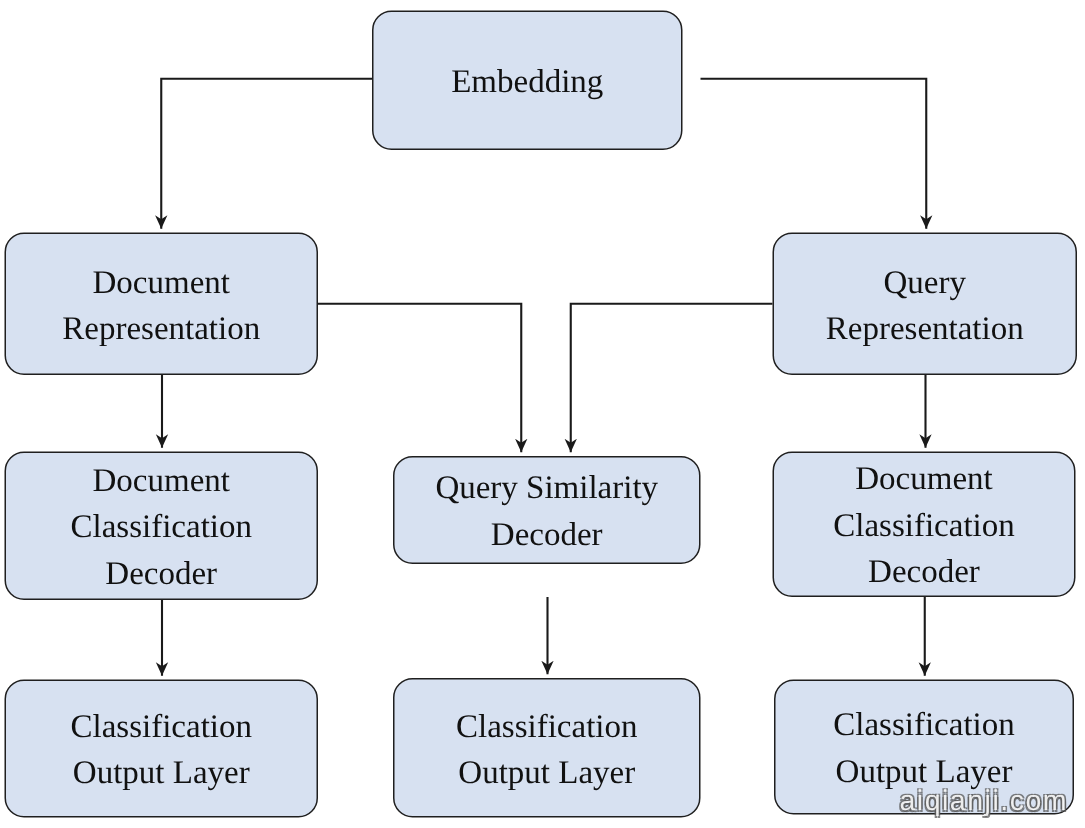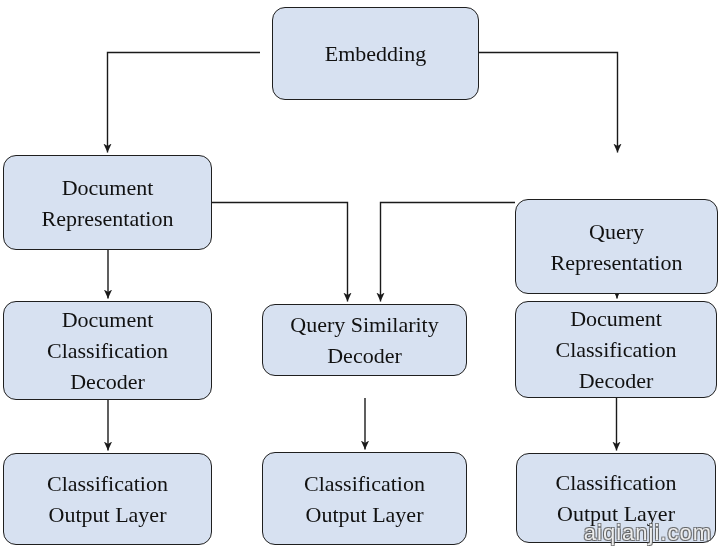--- a/index.html
+++ b/index.html
@@ -38,36 +38,36 @@
     border: 1.4px solid var(--node-border);
     border-radius: 13px;
     color: var(--text);
     font-size: 22px;
     line-height: 31px;
     text-align: center;
   }
   .node .line { display: block; white-space: nowrap; }
 
   
-  #n-embedding   { left: 272px; top: 7px;   width: 207px; height: 93px; }
+  #n-embedding   { left: 248px; top: 7px;   width: 207px; height: 93px; }
   #n-doc-rep     { left: 3px;   top: 155px; width: 209px; height: 95px; }
-  #n-query-rep   { left: 515px; top: 155px; width: 203px; height: 95px; margin-top: 44px; }
+  #n-query-rep   { left: 515px; top: 155px; width: 203px; height: 95px; }
   #n-dcd-left    { left: 3px;   top: 301px; width: 209px; height: 99px; }
   #n-qsd         { left: 262px; top: 304px; width: 205px; height: 72px; }
   #n-dcd-right   { left: 515px; top: 301px; width: 202px; height: 97px; }
   #n-col-left    { left: 3px;   top: 453px; width: 209px; height: 92px; }
   #n-col-mid     { left: 262px; top: 452px; width: 205px; height: 93px; }
   #n-col-right   { left: 516px; top: 453px; width: 200px; height: 90px; }
 
   .watermark {
     position: absolute;
     right: 11px;
     bottom: 6px;
     font-family: "Liberation Sans", "DejaVu Sans", sans-serif;
-    font-size: 22px;
+    font-size: 19px;
     letter-spacing: 1px;
     color: rgba(255,255,255,0.88);
     text-shadow:
       -1px -1px 0 rgba(90,90,90,0.75),
        1px -1px 0 rgba(90,90,90,0.75),
       -1px  1px 0 rgba(90,90,90,0.75),
        1px  1px 0 rgba(90,90,90,0.75);
     pointer-events: none;
   }
 </style>

